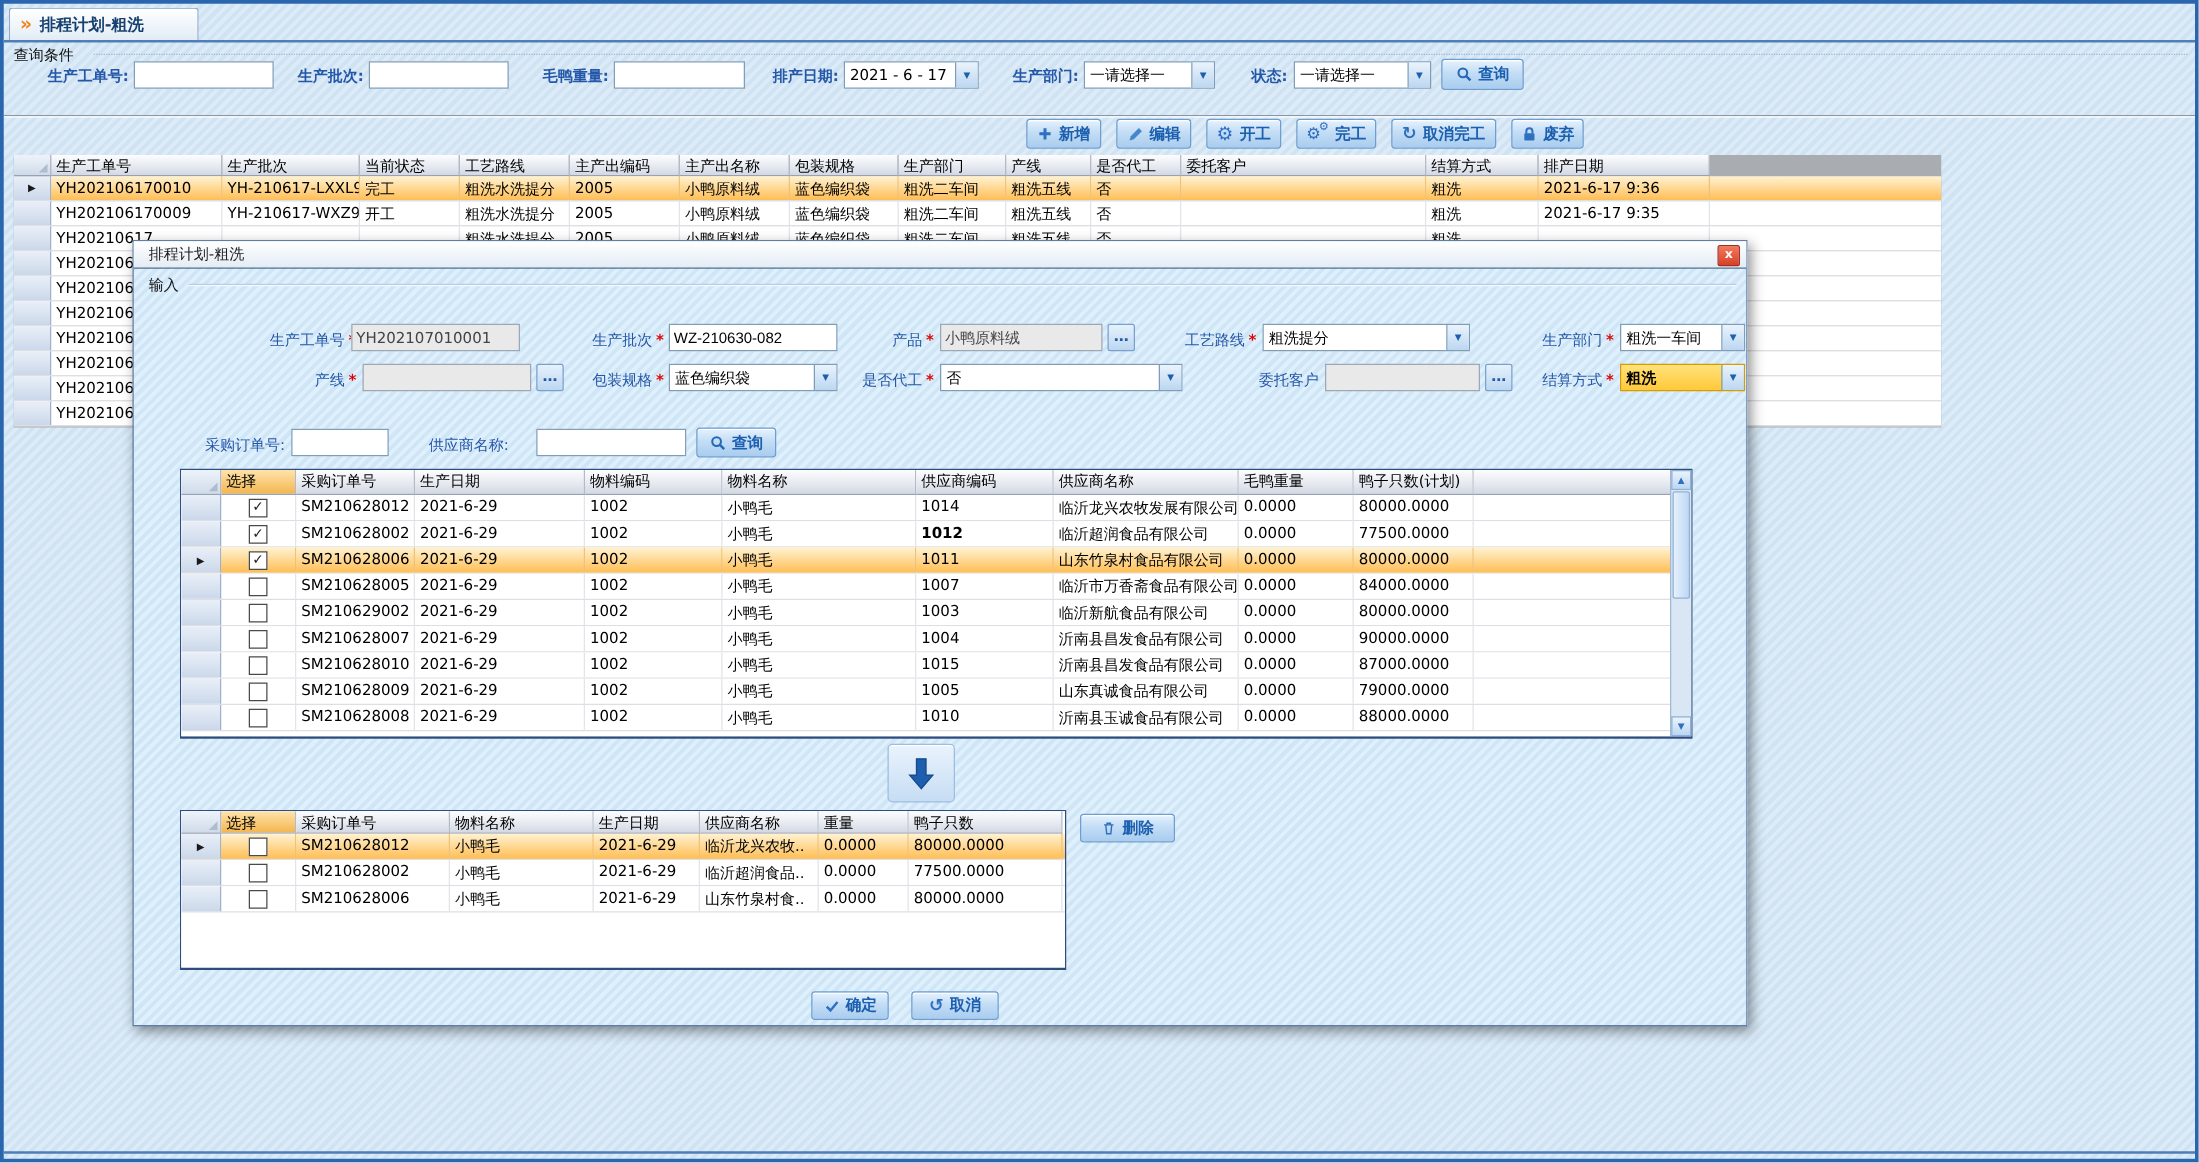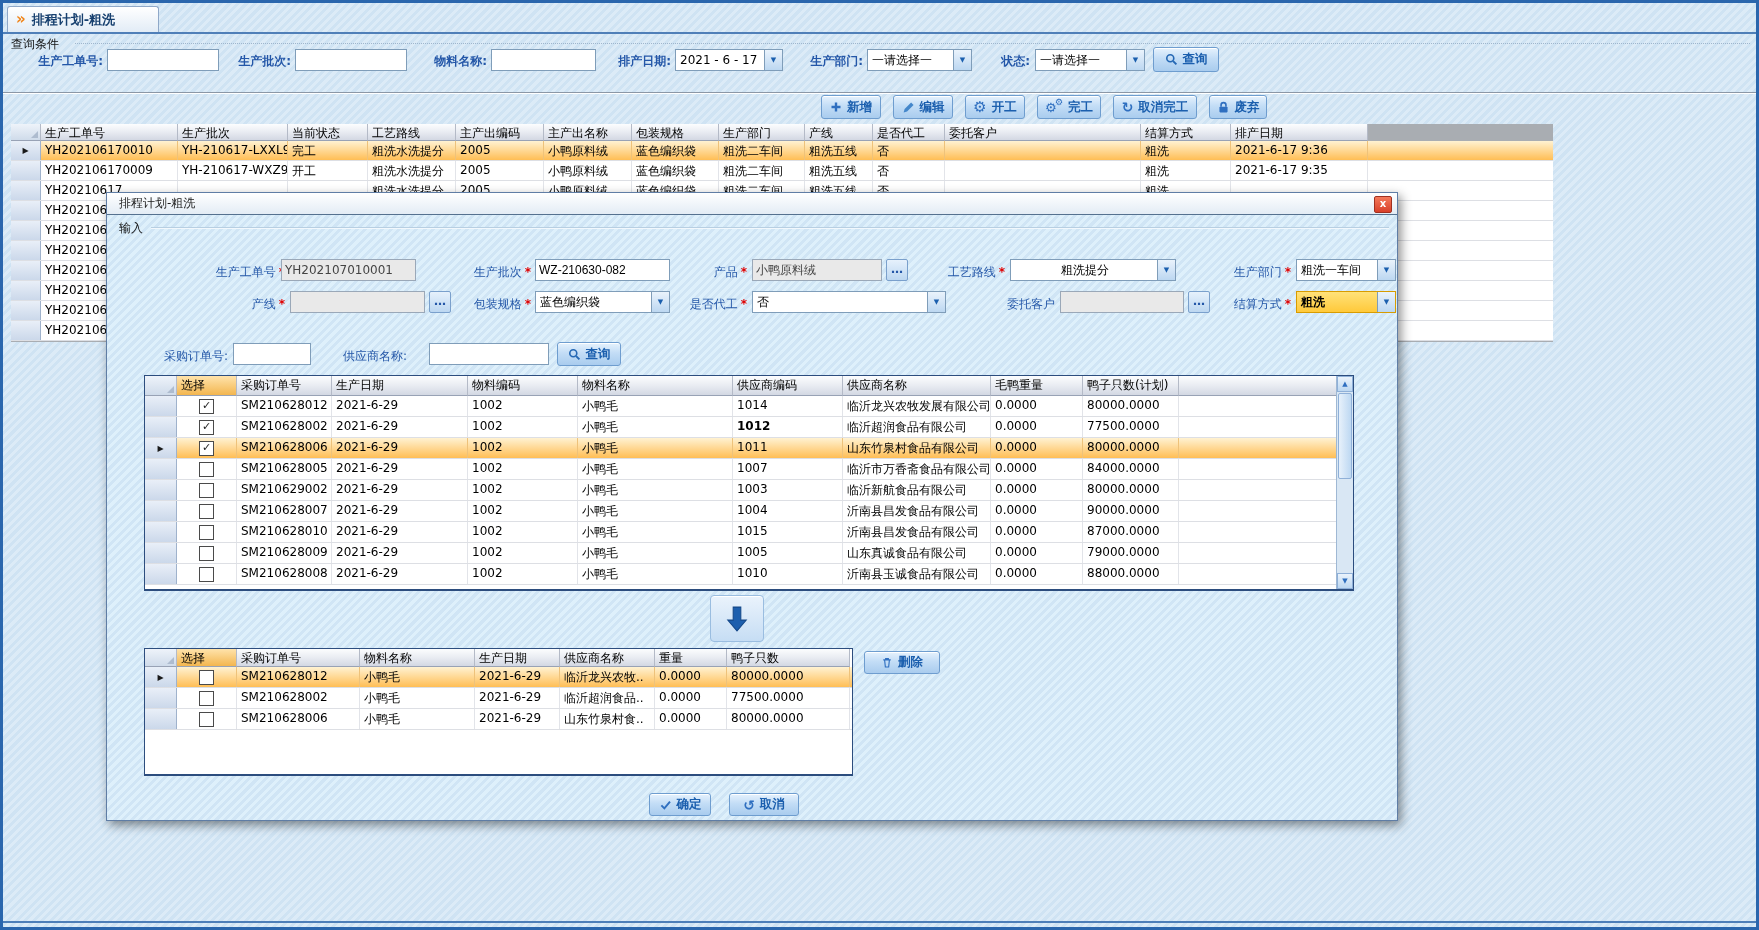--- a/index.html
+++ b/index.html
@@ -93,21 +93,21 @@
     <span>排程计划-粗洗</span>
   </div>
 
   <div class="qlabel">查询条件</div>
   <div class="qline"></div>
 
   <span class="flabel" style="left:20px;width:80px;">生产工单号:</span>
   <input class="txt" style="left: 104px; top: 46px; width: 112px;" value="">
   <span class="flabel" style="left:220px;width:68px;">生产批次:</span>
   <input class="txt" style="left: 292px; top: 46px; width: 112px;" value="">
-  <span class="flabel" style="left:416px;width:68px;">物料名称:</span>
+  <span class="flabel" style="left:416px;width:68px;">毛鸭重量:</span>
   <input class="txt" style="left: 488px; top: 46px; width: 105px;" value="">
   <span class="flabel" style="left:600px;width:68px;">排产日期:</span>
   <div class="combo" style="left:672px;top:46px;width:108px;">
     <span class="combo-txt">2021 - 6 - 17</span>
     <span class="drop">▼</span>
   </div>
   <span class="flabel" style="left:792px;width:68px;">生产部门:</span>
   <div class="combo" style="left:864px;top:46px;width:105px;">
     <span class="combo-txt">一请选择一</span>
     <span class="drop">▼</span>
@@ -360,21 +360,21 @@
     <div class="grpline"></div>
 
     <span class="dlabel" style="left:60px;width:118px;top:71px;"><span>生产工单号</span><em class="req">*</em></span>
     <div class="txt ro" style="position:absolute;left:174px;top:66px;width:135px;">YH202107010001</div>
     <span class="dlabel" style="left:340px;width:84px;top:71px;"><span>生产批次</span><em class="req">*</em></span>
     <input class="txt" style="left: 428px; top: 66px; width: 135px;" value="WZ-210630-082">
     <span class="dlabel" style="left:556px;width:84px;top:71px;"><span>产品</span><em class="req">*</em></span>
     <div class="txt ro" style="position:absolute;left:645px;top:66px;width:130px;">小鸭原料绒</div>
     <div class="ell" style="left:779px;top:66px;">…</div>
     <span class="dlabel" style="left:818px;width:80px;top:71px;"><span>工艺路线</span><em class="req">*</em></span>
-    <div class="combo" style="left:903px;top:66px;width:166px;padding-left:46px;">
+    <div class="combo" style="left:903px;top:66px;width:166px;">
       <span class="combo-txt">粗洗提分</span>
       <span class="drop">▼</span>
     </div>
     <span class="dlabel" style="left:1092px;width:92px;top:71px;"><span>生产部门</span><em class="req">*</em></span>
     <div class="combo" style="left:1189px;top:66px;width:100px;">
       <span class="combo-txt">粗洗一车间</span>
       <span class="drop">▼</span>
     </div>
 
     <span class="dlabel" style="left:60px;width:118px;top:103px;"><span>产线</span><em class="req">*</em></span>

